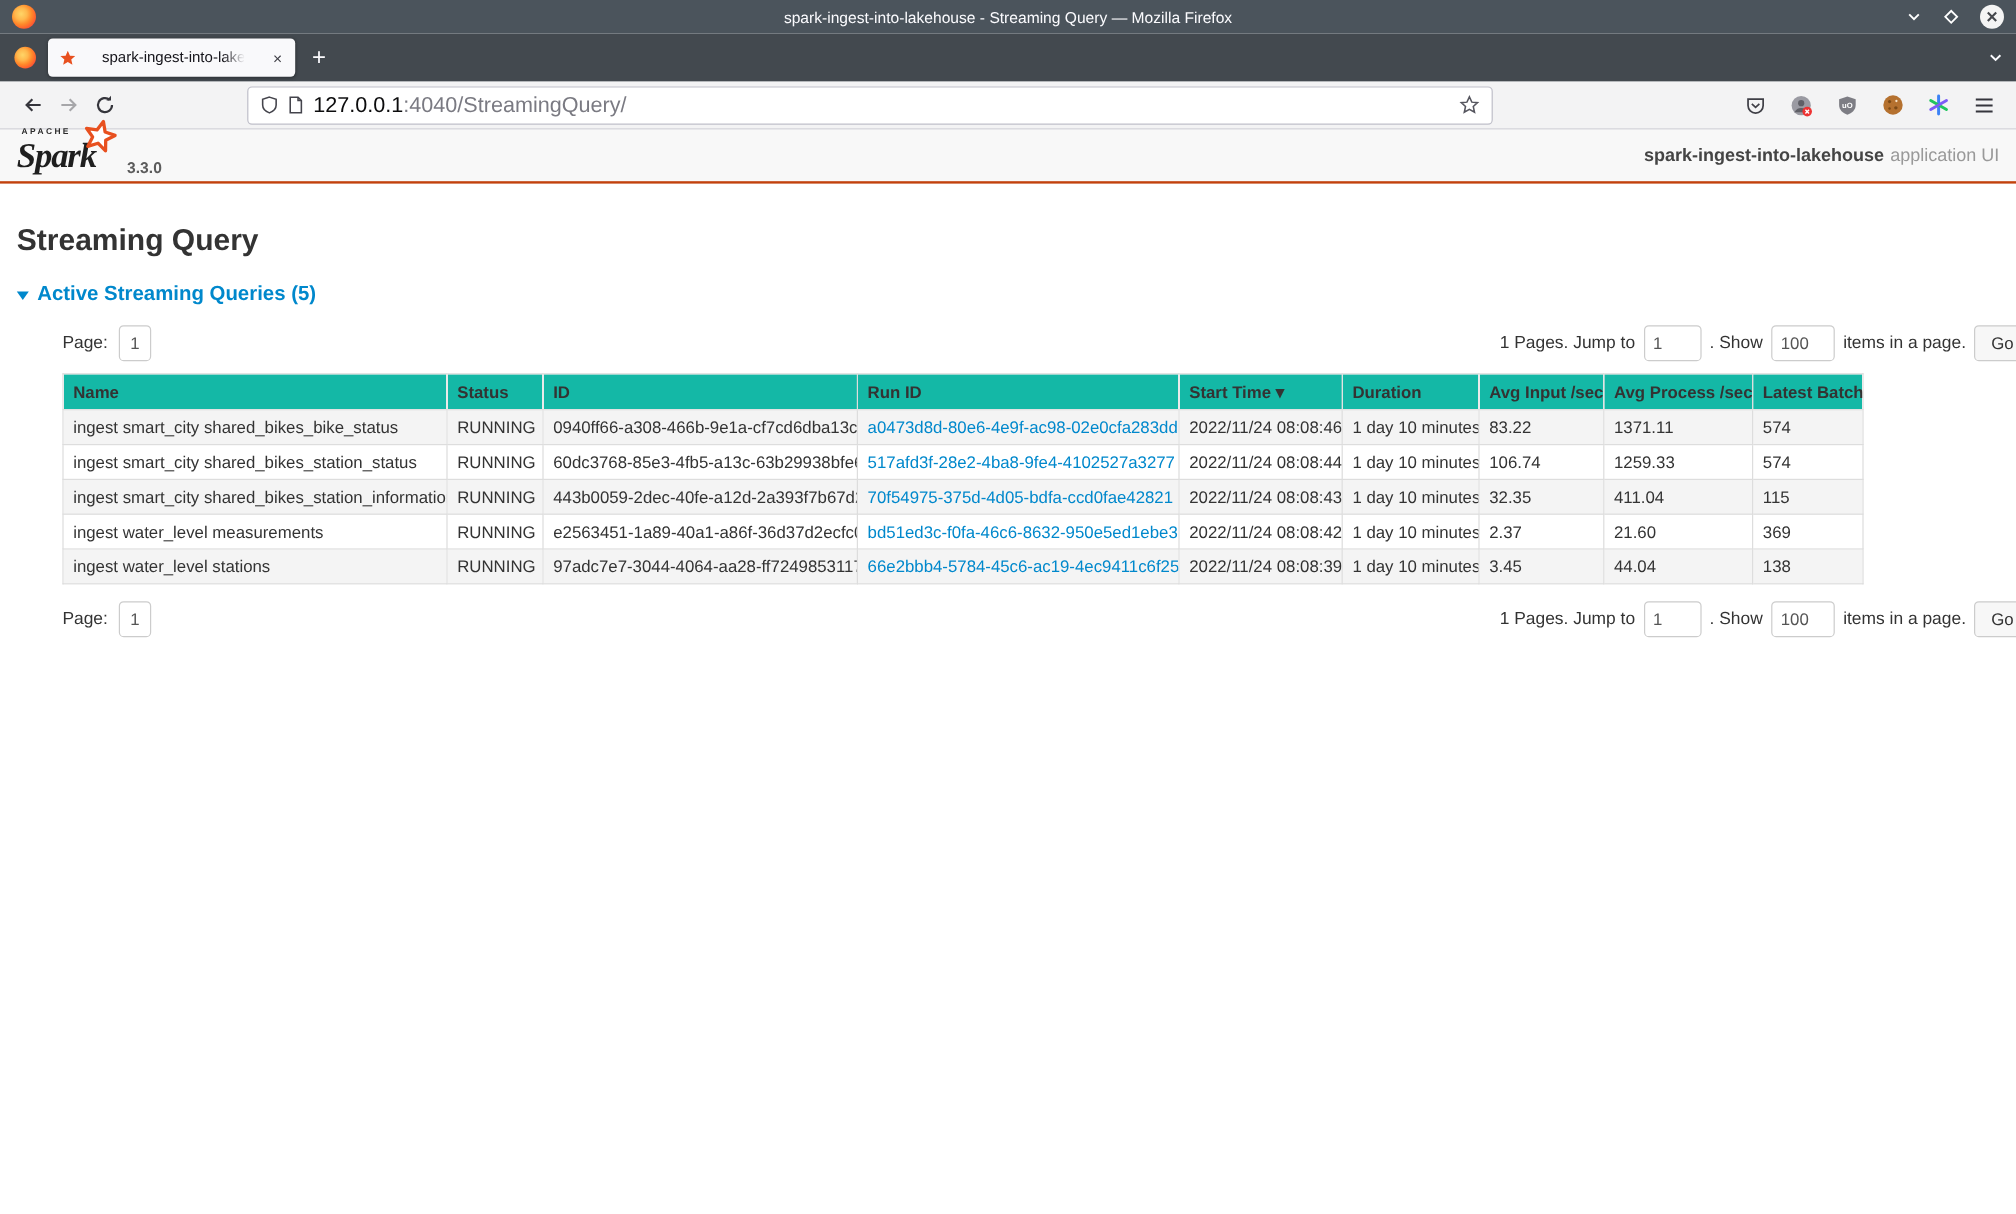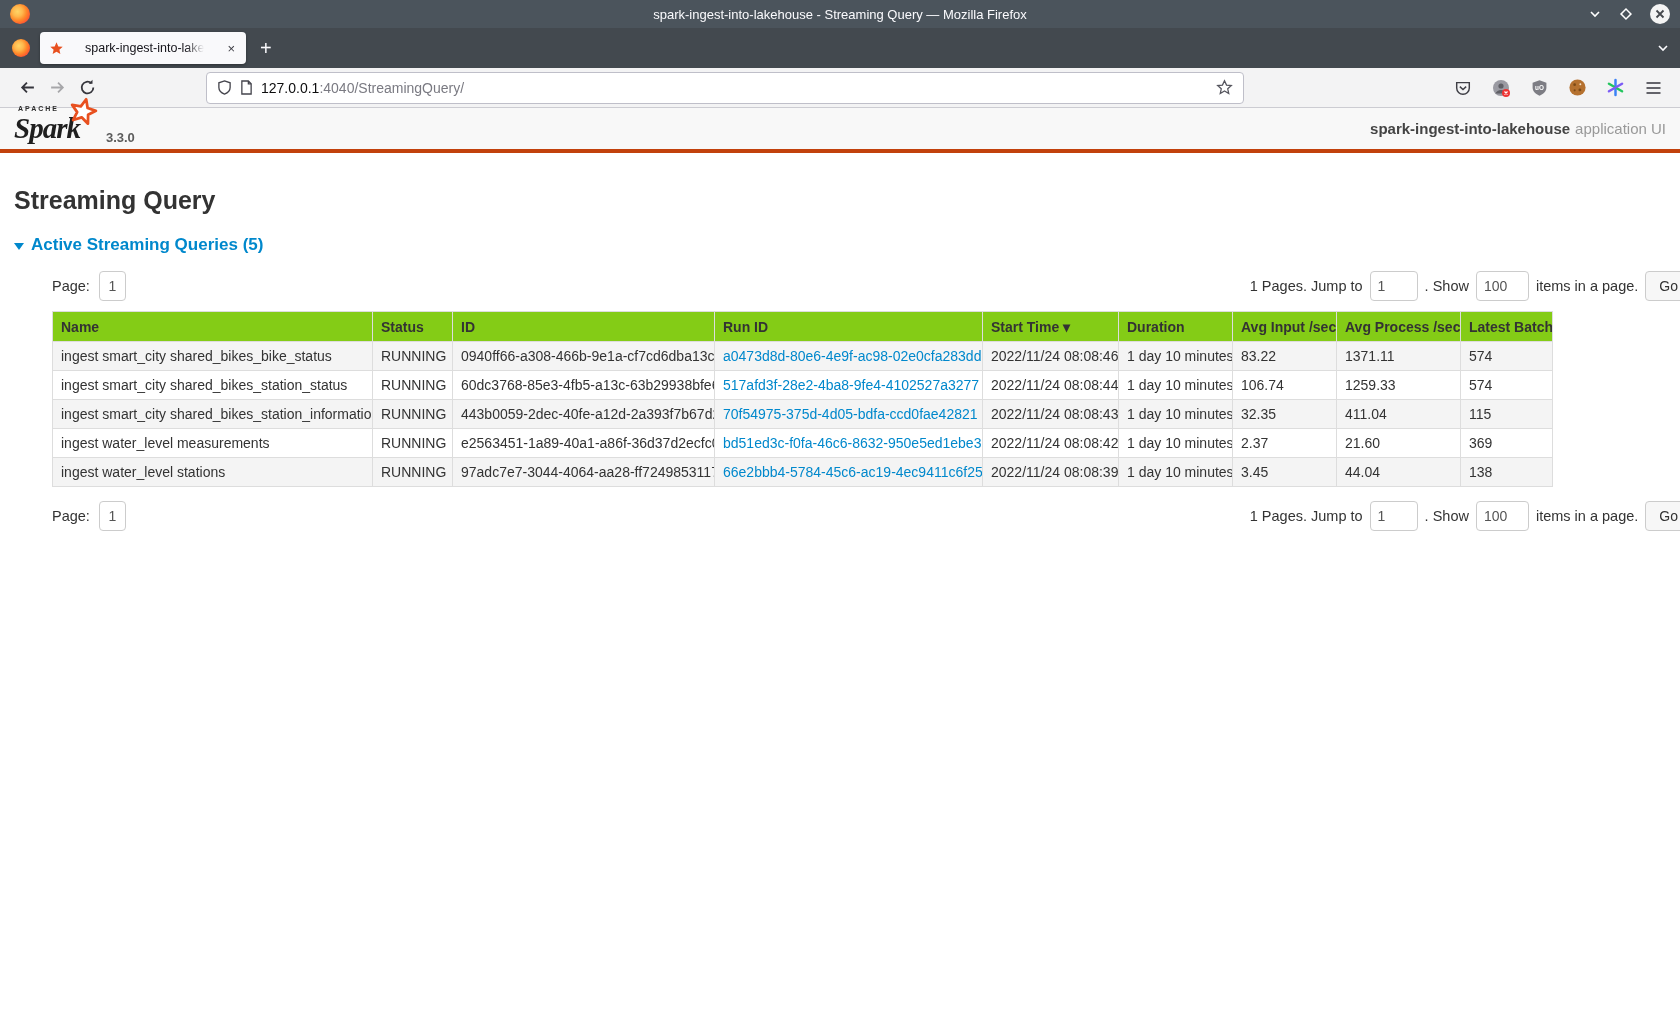--- a/index.html
+++ b/index.html
@@ -24,26 +24,26 @@
   .tab-close { font-size:13px; color:#3c3c43; padding:0 2px; }
   .new-tab-btn { color:#fbfbfe; font-size:20px; font-weight:400; margin-left:14px; line-height:1; }
   .tab-list-btn { margin-left:auto; display:flex; }
 
   
   .toolbar { height:40px; background:#f3f3f4; border-bottom:1px solid #ccccd2; display:flex; align-items:center; padding:0 12px; }
   .tool-btn { width:30px; height:30px; display:flex; align-items:center; justify-content:center; border-radius:4px; }
   .tool-btn.disabled { opacity:.4; }
   .urlbar { width:1038px; height:32px; margin-left:104px; background:#fff; border:1px solid #bfbfc9; border-radius:4px;
     display:flex; align-items:center; padding:0 10px; gap:8px; }
-  .url-text { flex:1; font-size:14px; color:#0c0c0d; white-space:nowrap; }
+  .url-text { flex:1; font-size:18px; color:#0c0c0d; white-space:nowrap; }
   .url-text .path { color:#7a7a82; }
   .toolbar-right { margin-left:auto; display:flex; align-items:center; gap:8px; }
 
   
-  .spark-navbar { height:45px; background:#f8f8f8; border-bottom:4px solid #c2410c; display:flex; align-items:stretch;gap:20px; }
+  .spark-navbar { height:45px; background:#f8f8f8; border-bottom:2px solid #c2410c; display:flex; align-items:stretch;gap:20px; }
   .logo-wrap { display:flex; align-items:flex-end; padding:3px 12px 4px 14px; position:relative; }
   .logo-text { display:flex; flex-direction:column; line-height:1; position:relative; }
   .apache-text { font-size:7px; font-weight:bold; letter-spacing:2px; color:#2c2c2c; margin:2px 0 0 4px; }
   .spark-word { font:italic bold 29px "Liberation Serif", serif; color:#1f1f1f; letter-spacing:-1px; }
   .spark-star { width:30px; height:30px; position:absolute; right:-18px; top:-6px; transform:rotate(14deg); }
   .version-text { font-size:13px; font-weight:bold; color:#5c5c5c; margin-left:26px; }
   .nav-tabs { display:flex; margin-left:14px; }
   .nav-item { display:flex; align-items:center; padding:0 15px; color:#777; font-size:15px; text-decoration:none; cursor:pointer; }
   .nav-item.active { background:#e7e7e7; color:#555; }
   .app-id { margin-left:auto; display:flex; align-items:center; padding-right:14px; font-size:15px; color:#999; gap:5px; }
@@ -62,21 +62,21 @@
   .pager-right { display:flex; align-items:center; gap:7px; }
   input { font-family:"Liberation Sans",sans-serif; font-size:14px; color:#555; border:1px solid #ccc; border-radius:4px; height:30px; }
   .page-input { width:27px; text-align:center; }
   .jump-input { width:48px; padding:0 7px; }
   .show-input { width:53px; padding:0 7px; }
   .go-btn { height:30px; padding:0 13px; border:1px solid #ccc; border-radius:4px; background:#f7f7f7; color:#333; font-size:14px;
     font-family:"Liberation Sans",sans-serif; cursor:pointer; }
 
   table { border-collapse:collapse; width:1501px; table-layout:fixed; font-size:14px; color:#333; }
   th, td { border:1px solid #ddd; padding:5px 8px; text-align:left; white-space:nowrap; overflow:hidden; }
-  thead th { font-weight:bold; height:30px; background:#84cc16; cursor:pointer; }
+  thead th { font-weight:bold; height:30px; background:#14b8a6; cursor:pointer; }
   tbody tr:nth-child(odd) { background:#f4f4f4; }
   tbody td { height:29px; }
   td a { color:#0088cc; text-decoration:none; cursor:pointer; }
 
   svg { display:block; }
 </style>
 </head>
 <body>
 
 <div class="titlebar">

